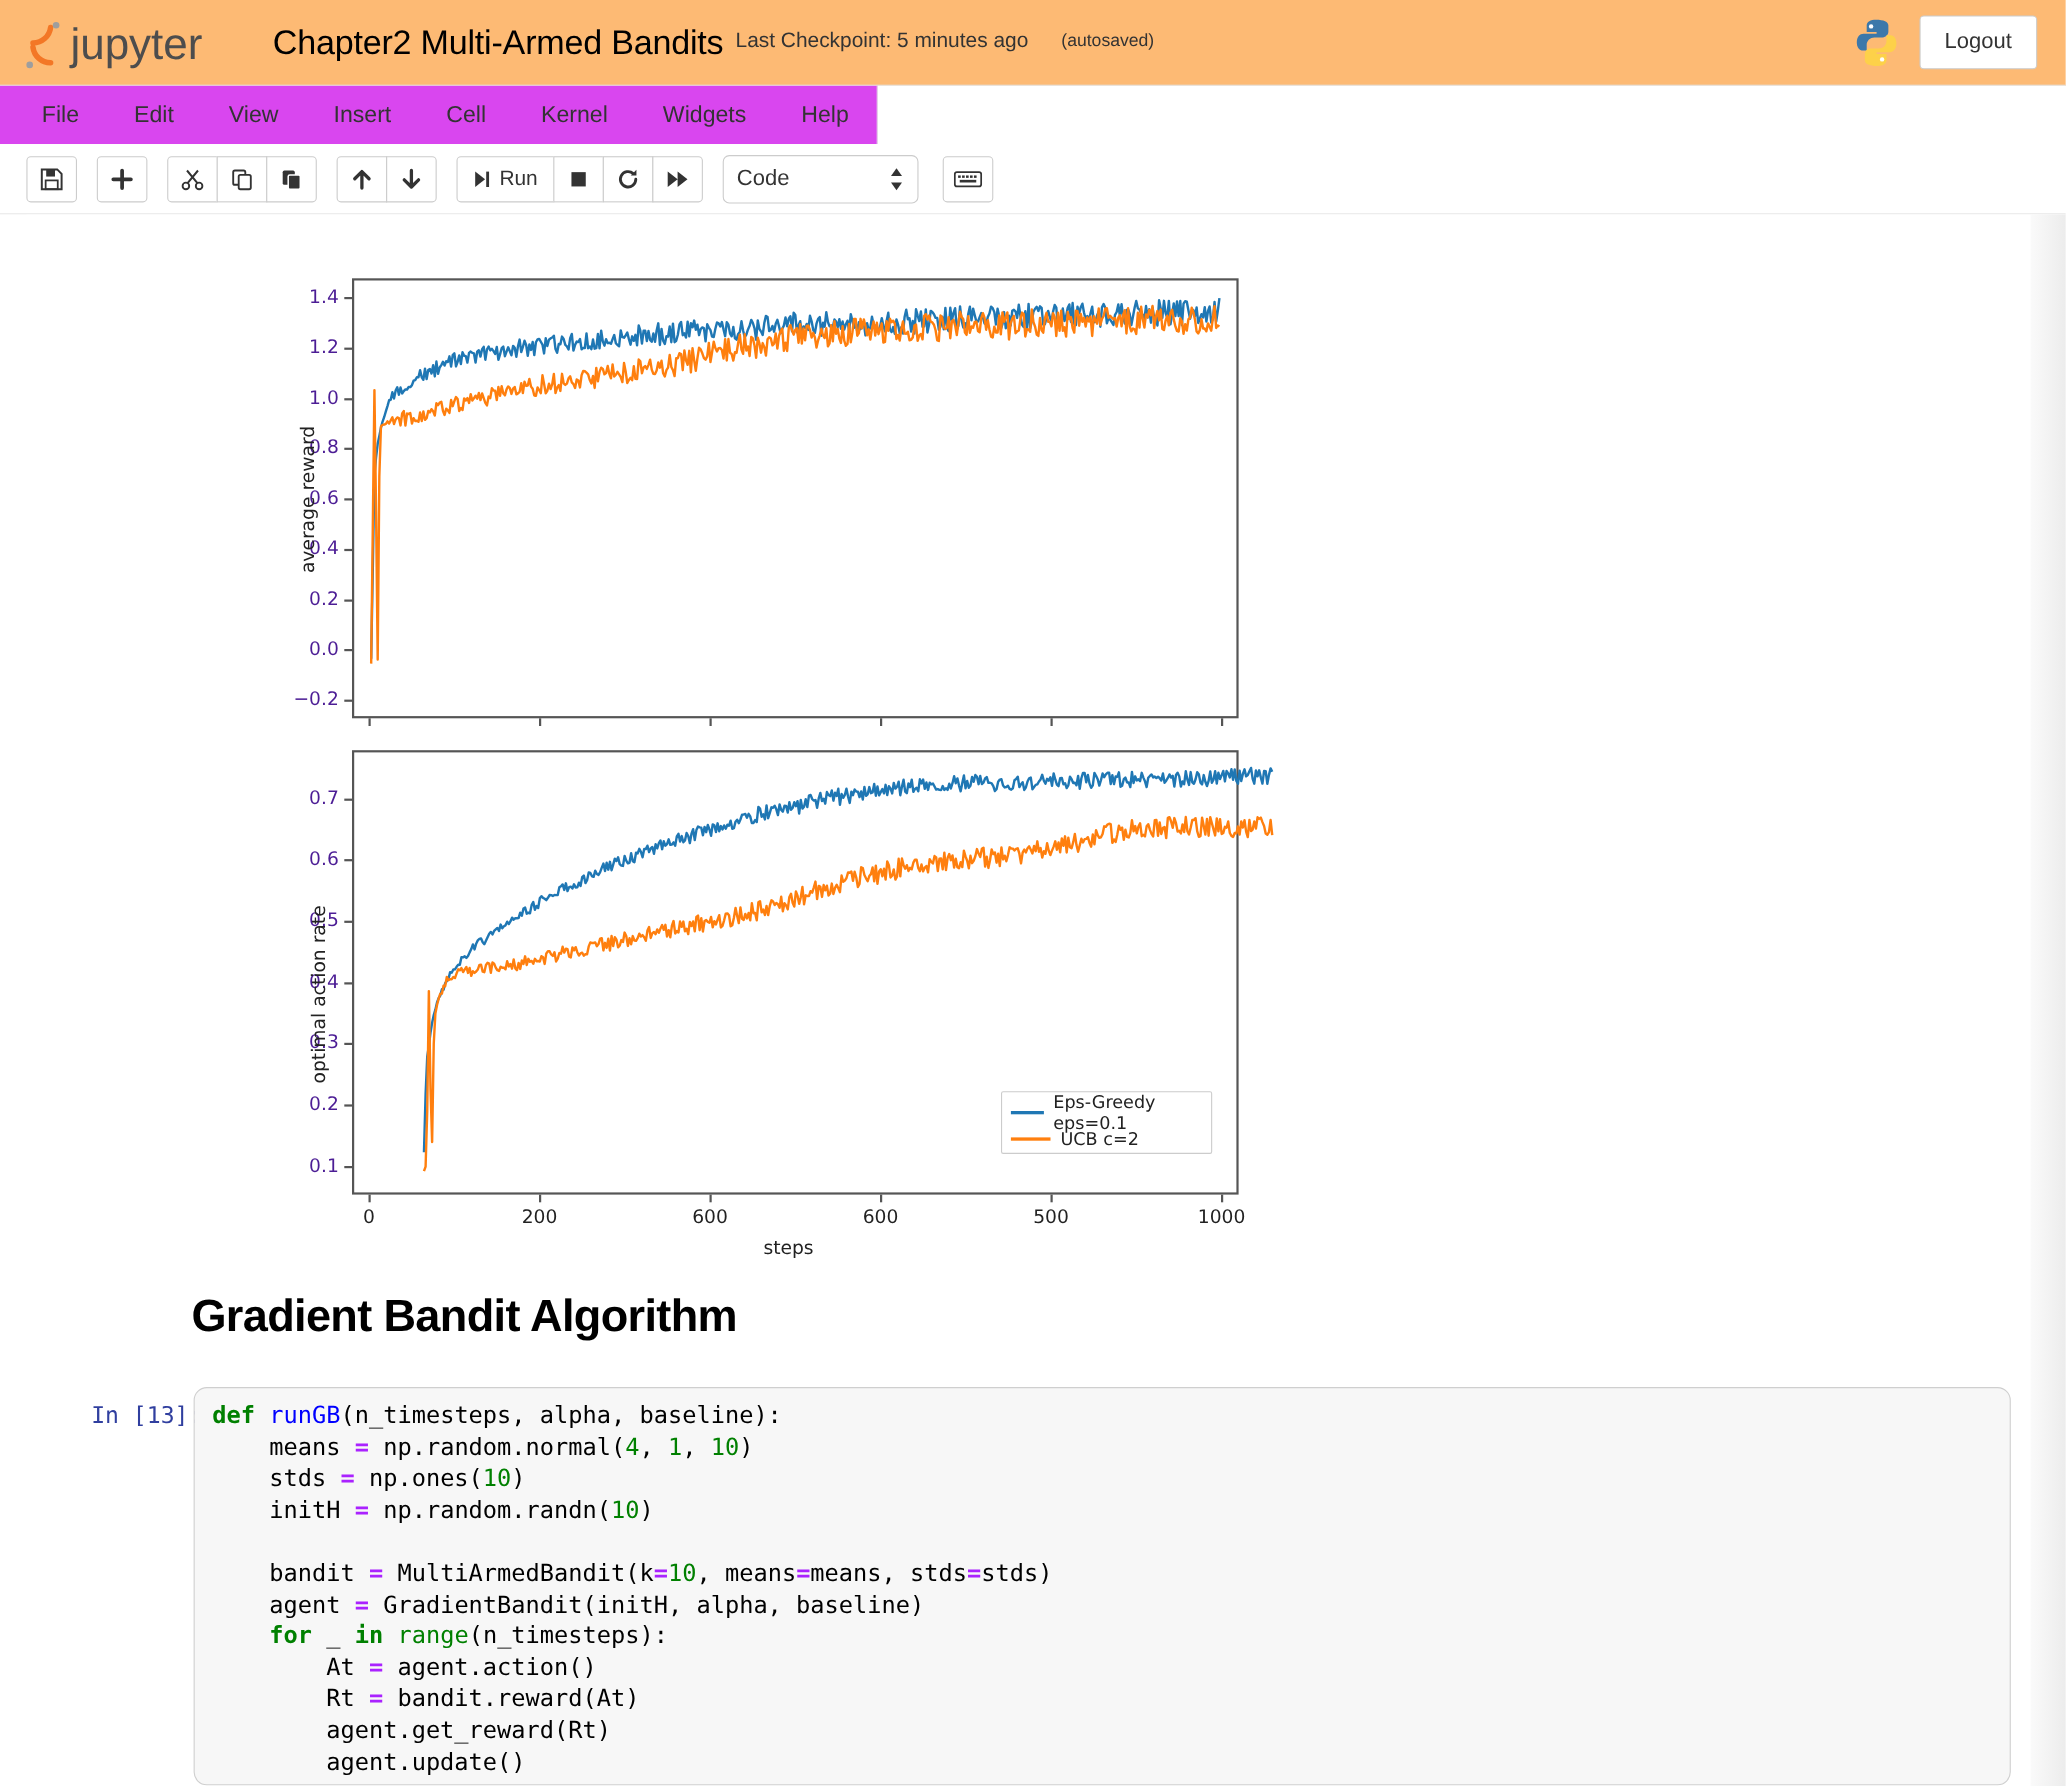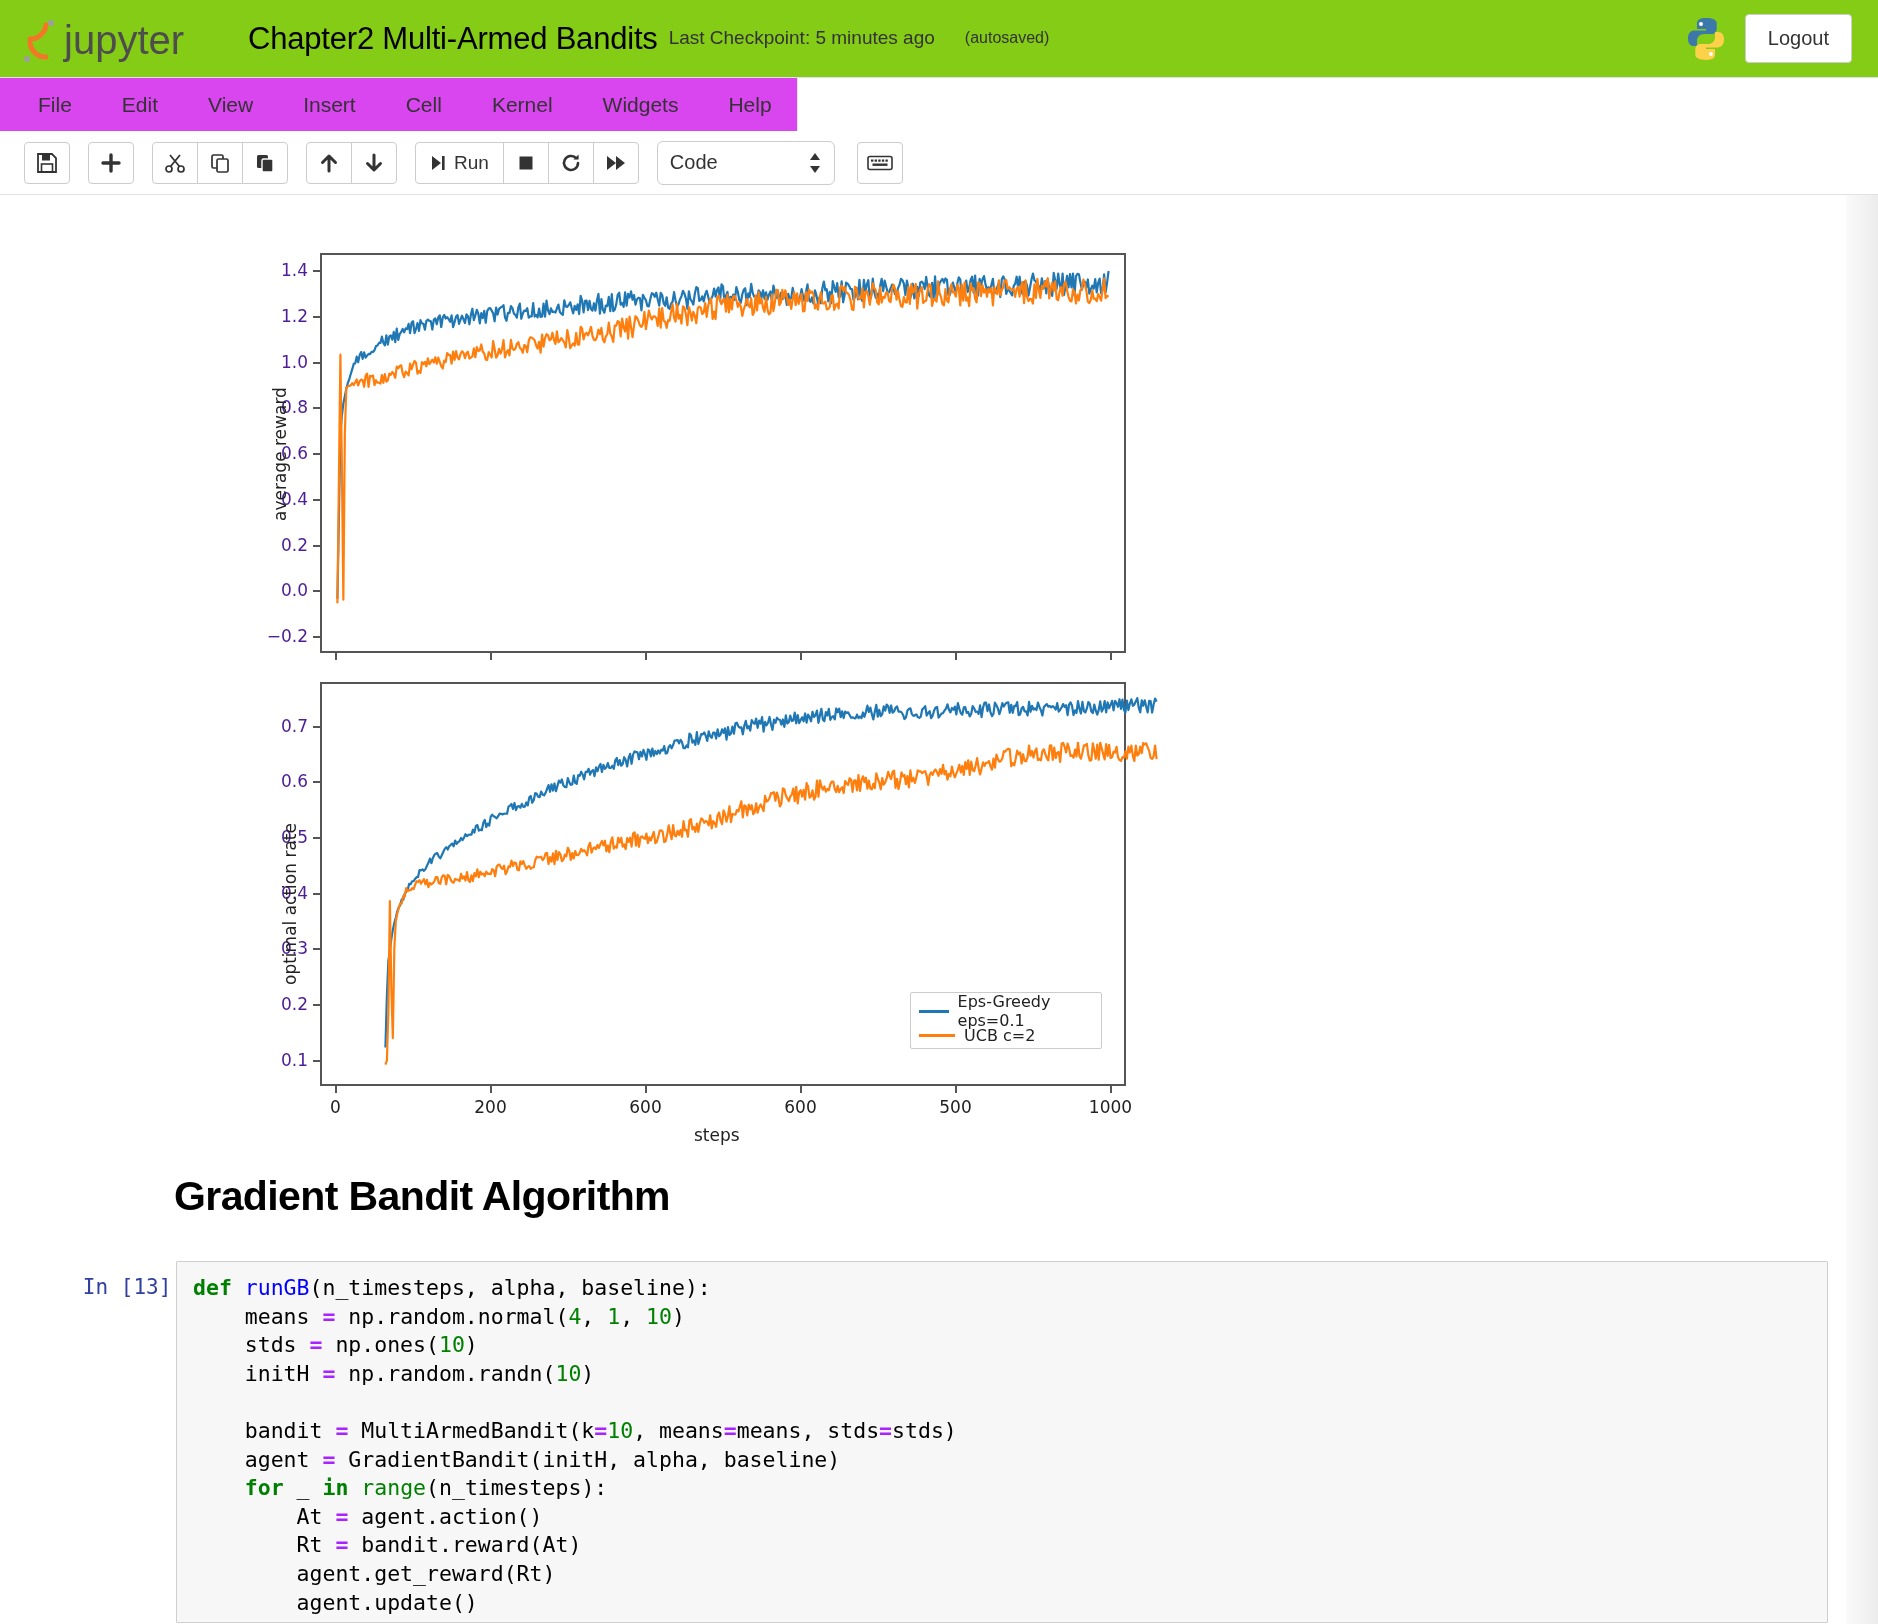--- a/index.html
+++ b/index.html
@@ -8,21 +8,21 @@
     width: 1878px; height: 1624px;
     background: #ffffff;
     font-family: "Liberation Sans", sans-serif;
     overflow: hidden;
     position: relative;
   }
 
   
   #header {
     position: absolute; top:0; left:0; width:1878px; height:78px;
-    background:#84cc16; border-bottom:1px solid #e0e0e0;
+    background:#fdba74; border-bottom:1px solid #e0e0e0;
     display:flex; align-items:center;
   }
   .jp-logo { margin-left:22px; display:flex; align-items:center; }
   .jp-logo svg { display:block; }
   #nb-name {
     font-size: 31px; color:#000; margin-left:26px;
     font-family:"Liberation Sans", sans-serif; letter-spacing:-0.2px;
   }
   #checkpoint {
     font-size: 19px; color:#333; margin-left:11px; padding-bottom:2px;
@@ -146,21 +146,21 @@
 
   
   #code-cell { position:absolute; left:0px; top:1058px; width:1822px; height:370px; }
   #prompt-in {
     position:absolute; left:50px; top:22px; width:110px;
     font-family:"DejaVu Sans Mono", monospace; font-size:21px; color:#303f9f;
     text-align:right; white-space:nowrap;
   }
   #code-area {
     position:absolute; left:152px; top:8px; width:1652px; height:362px;
-    background:#f7f7f7; border:1px solid #cfcfcf; border-radius:1px;
+    background:#f7f7f7; border:1px solid #cfcfcf; border-radius:12px;
     padding:12px 16px; overflow:hidden;
   }
   #code-area pre {
     margin:0; font-family:"DejaVu Sans Mono", monospace;
     font-size:21.5px; line-height:28.6px; color:#000; white-space:pre;
   }
   .k { color:#008000; font-weight:bold; }   
   .fn { color:#0000ff; }                     
   .bi { color:#008000; }                     
   .num { color:#008000; }                    

